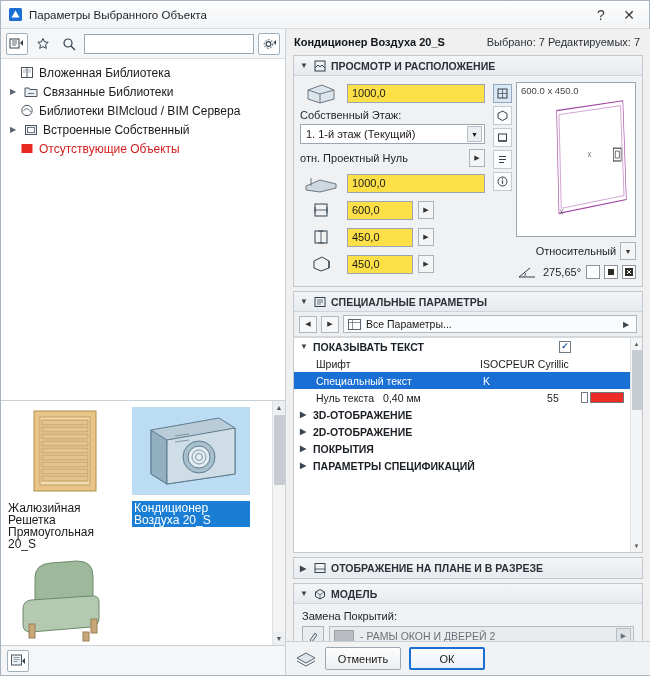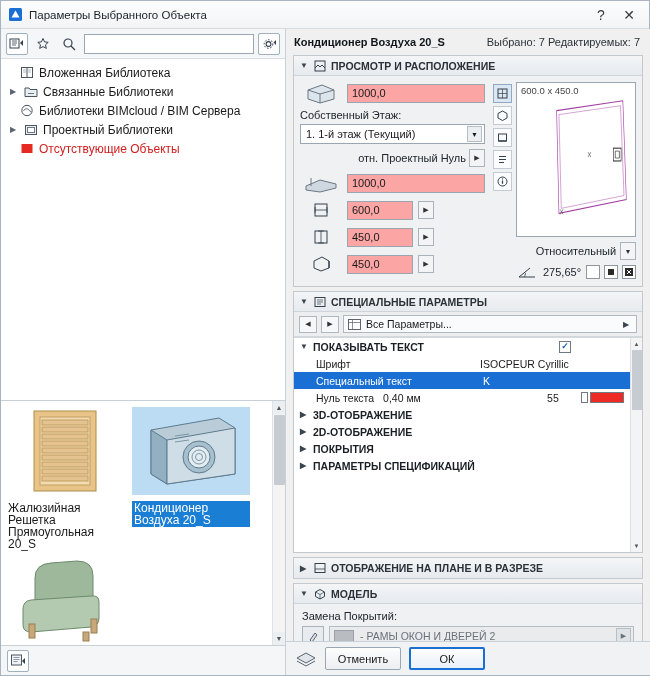--- a/index.html
+++ b/index.html
@@ -176,21 +176,21 @@
   .panel-body { padding: 6px; background: #f0f1f3; }
   
   .pp { display: flex; gap: 8px; }
   .pp-left { width: 185px; }
   .field-row { display: flex; align-items: center; gap: 5px; margin-bottom: 5px; }
   .glyph-box {
     width: 42px; height: 22px; display: flex; align-items: center; justify-content: center;
     color: #33414d;
   }
   .num-input {
-    flex: 1; height: 19px; background: #fca5a5; border: 1px solid #9aa7b2;
+    flex: 1; height: 19px; background: #fde047; border: 1px solid #9aa7b2;
     display: flex; align-items: center; padding: 0 4px; font-size: 11px;
   }
   .num-input.w70 { flex: none; width: 66px; }
   .lbl { font-size: 11px; color: #20262c; }
   .select {
     height: 20px; border: 1px solid #9aa7b2; background: #fff;
     display: flex; align-items: center; justify-content: space-between;
     padding: 0 2px 0 5px; font-size: 11px; width: 100%;
   }
   .select .arrow {
@@ -391,21 +391,21 @@
         </div>
 
         <div class="tree-row">
           <span class="twisty">▶</span>
           <span class="tree-ico">
             <svg width="14" height="13" viewBox="0 0 14 13">
               <rect x="1.5" y="2.5" width="11" height="9" fill="#eef2f6" stroke="#4b5560"></rect>
               <rect x="3.5" y="4.5" width="7" height="5" fill="#fff" stroke="#6c7782"></rect>
             </svg>
           </span>
-          <span class="tree-label">Проектный Библиотеки</span>
+          <span class="tree-label">Встроенные Собственный</span>
         </div>
 
         <div class="tree-row" style="padding-left:18px">
           <span class="tree-ico">
             <svg width="14" height="13" viewBox="0 0 14 13">
               <rect x="1.5" y="2" width="11" height="9" fill="#e62a22"></rect>
             </svg>
           </span>
           <span class="tree-label red">Отсутствующие Объекты</span>
         </div>
@@ -516,21 +516,21 @@
                       <path d="M6 9 L18 13 L32 9 M18 13 L18 22" fill="none" stroke="#6c7782"></path>
                     </svg>
                   </span>
                   <div class="num-input">1000,0</div>
                 </div>
                 <div class="lbl" style="margin-bottom:3px">Собственный Этаж:</div>
                 <div class="select" style="margin-bottom:5px">
                   <span>1. 1-й этаж (Текущий)</span>
                   <span class="arrow">▼</span>
                 </div>
-                <div class="field-row" style="justify-content:flex-end;gap:3px">
+                <div class="field-row" style="justify-content:space-between;gap:3px">
                   <span class="sub-label">отн. Проектный Нуль</span>
                   <span class="mini-btn">▶</span>
                 </div>
                 <div class="field-row">
                   <span class="glyph-box">
                     <svg width="38" height="22" viewBox="0 0 38 22">
                       <path d="M4 14 L18 8 L34 12 L34 16 L18 20 L4 18 Z" fill="#cfd8e0" stroke="#6c7782"></path>
                       <path d="M9 6 L9 14" stroke="#6c7782"></path>
                     </svg>
                   </span>

